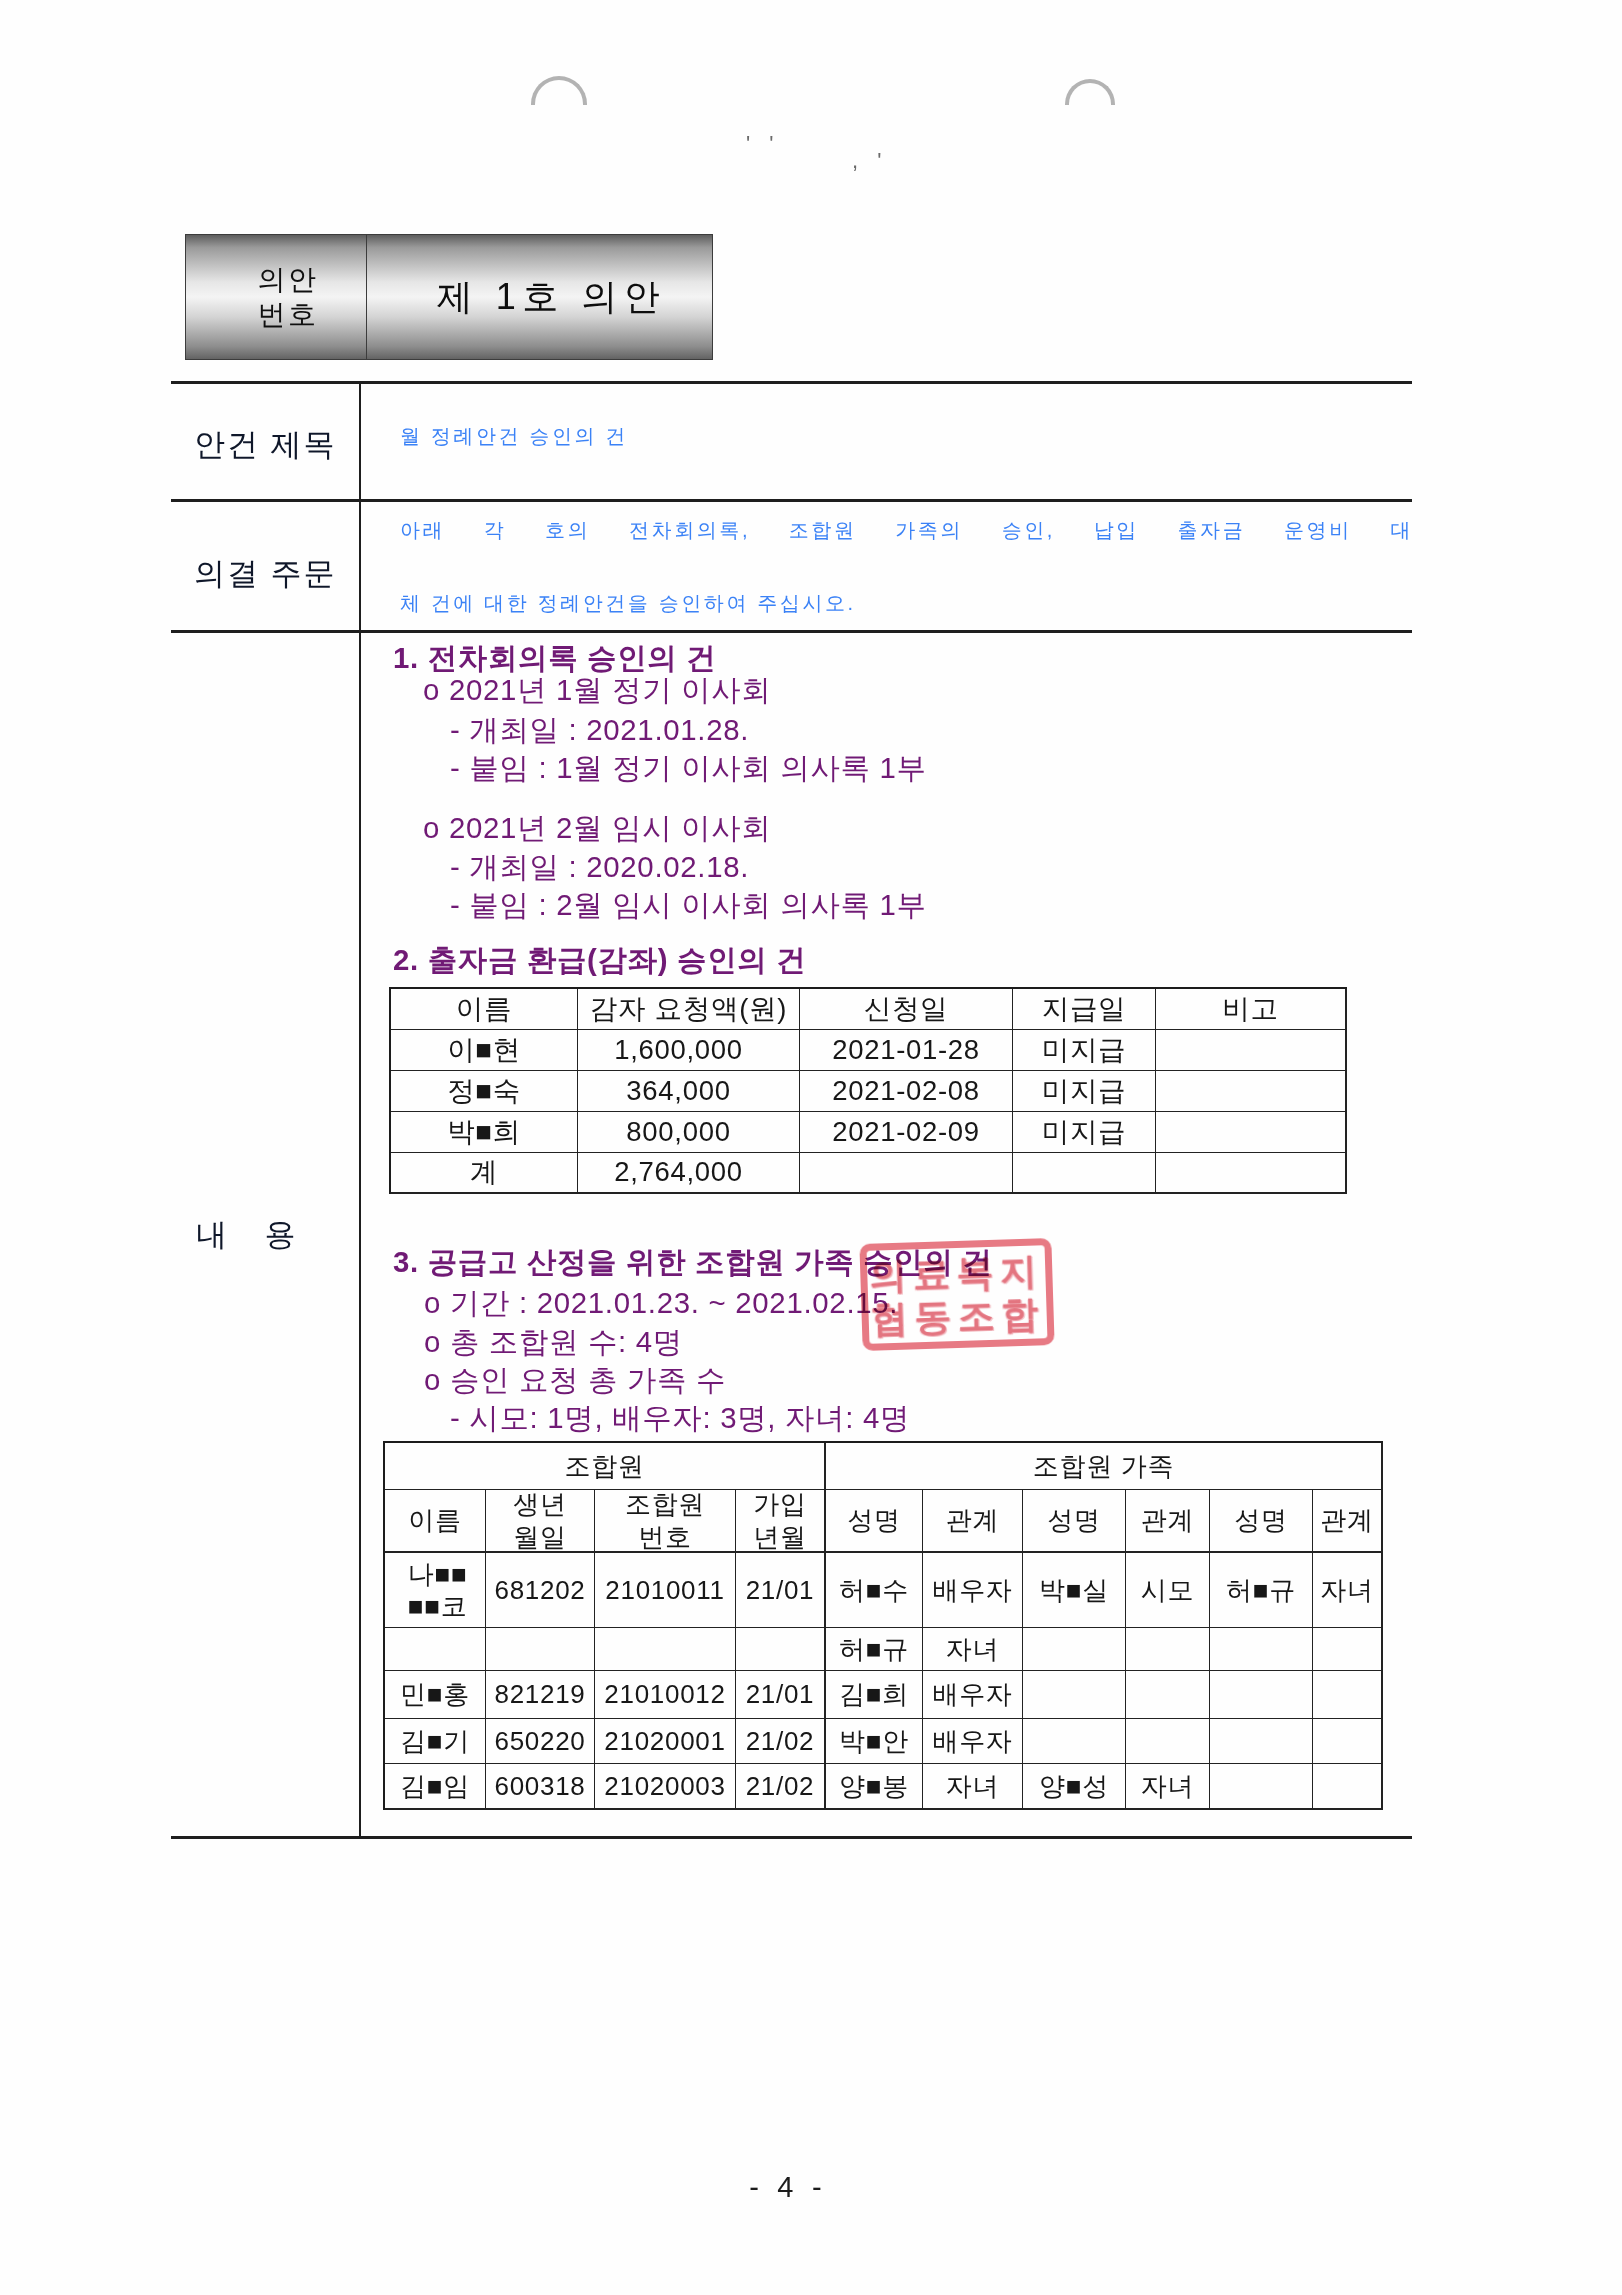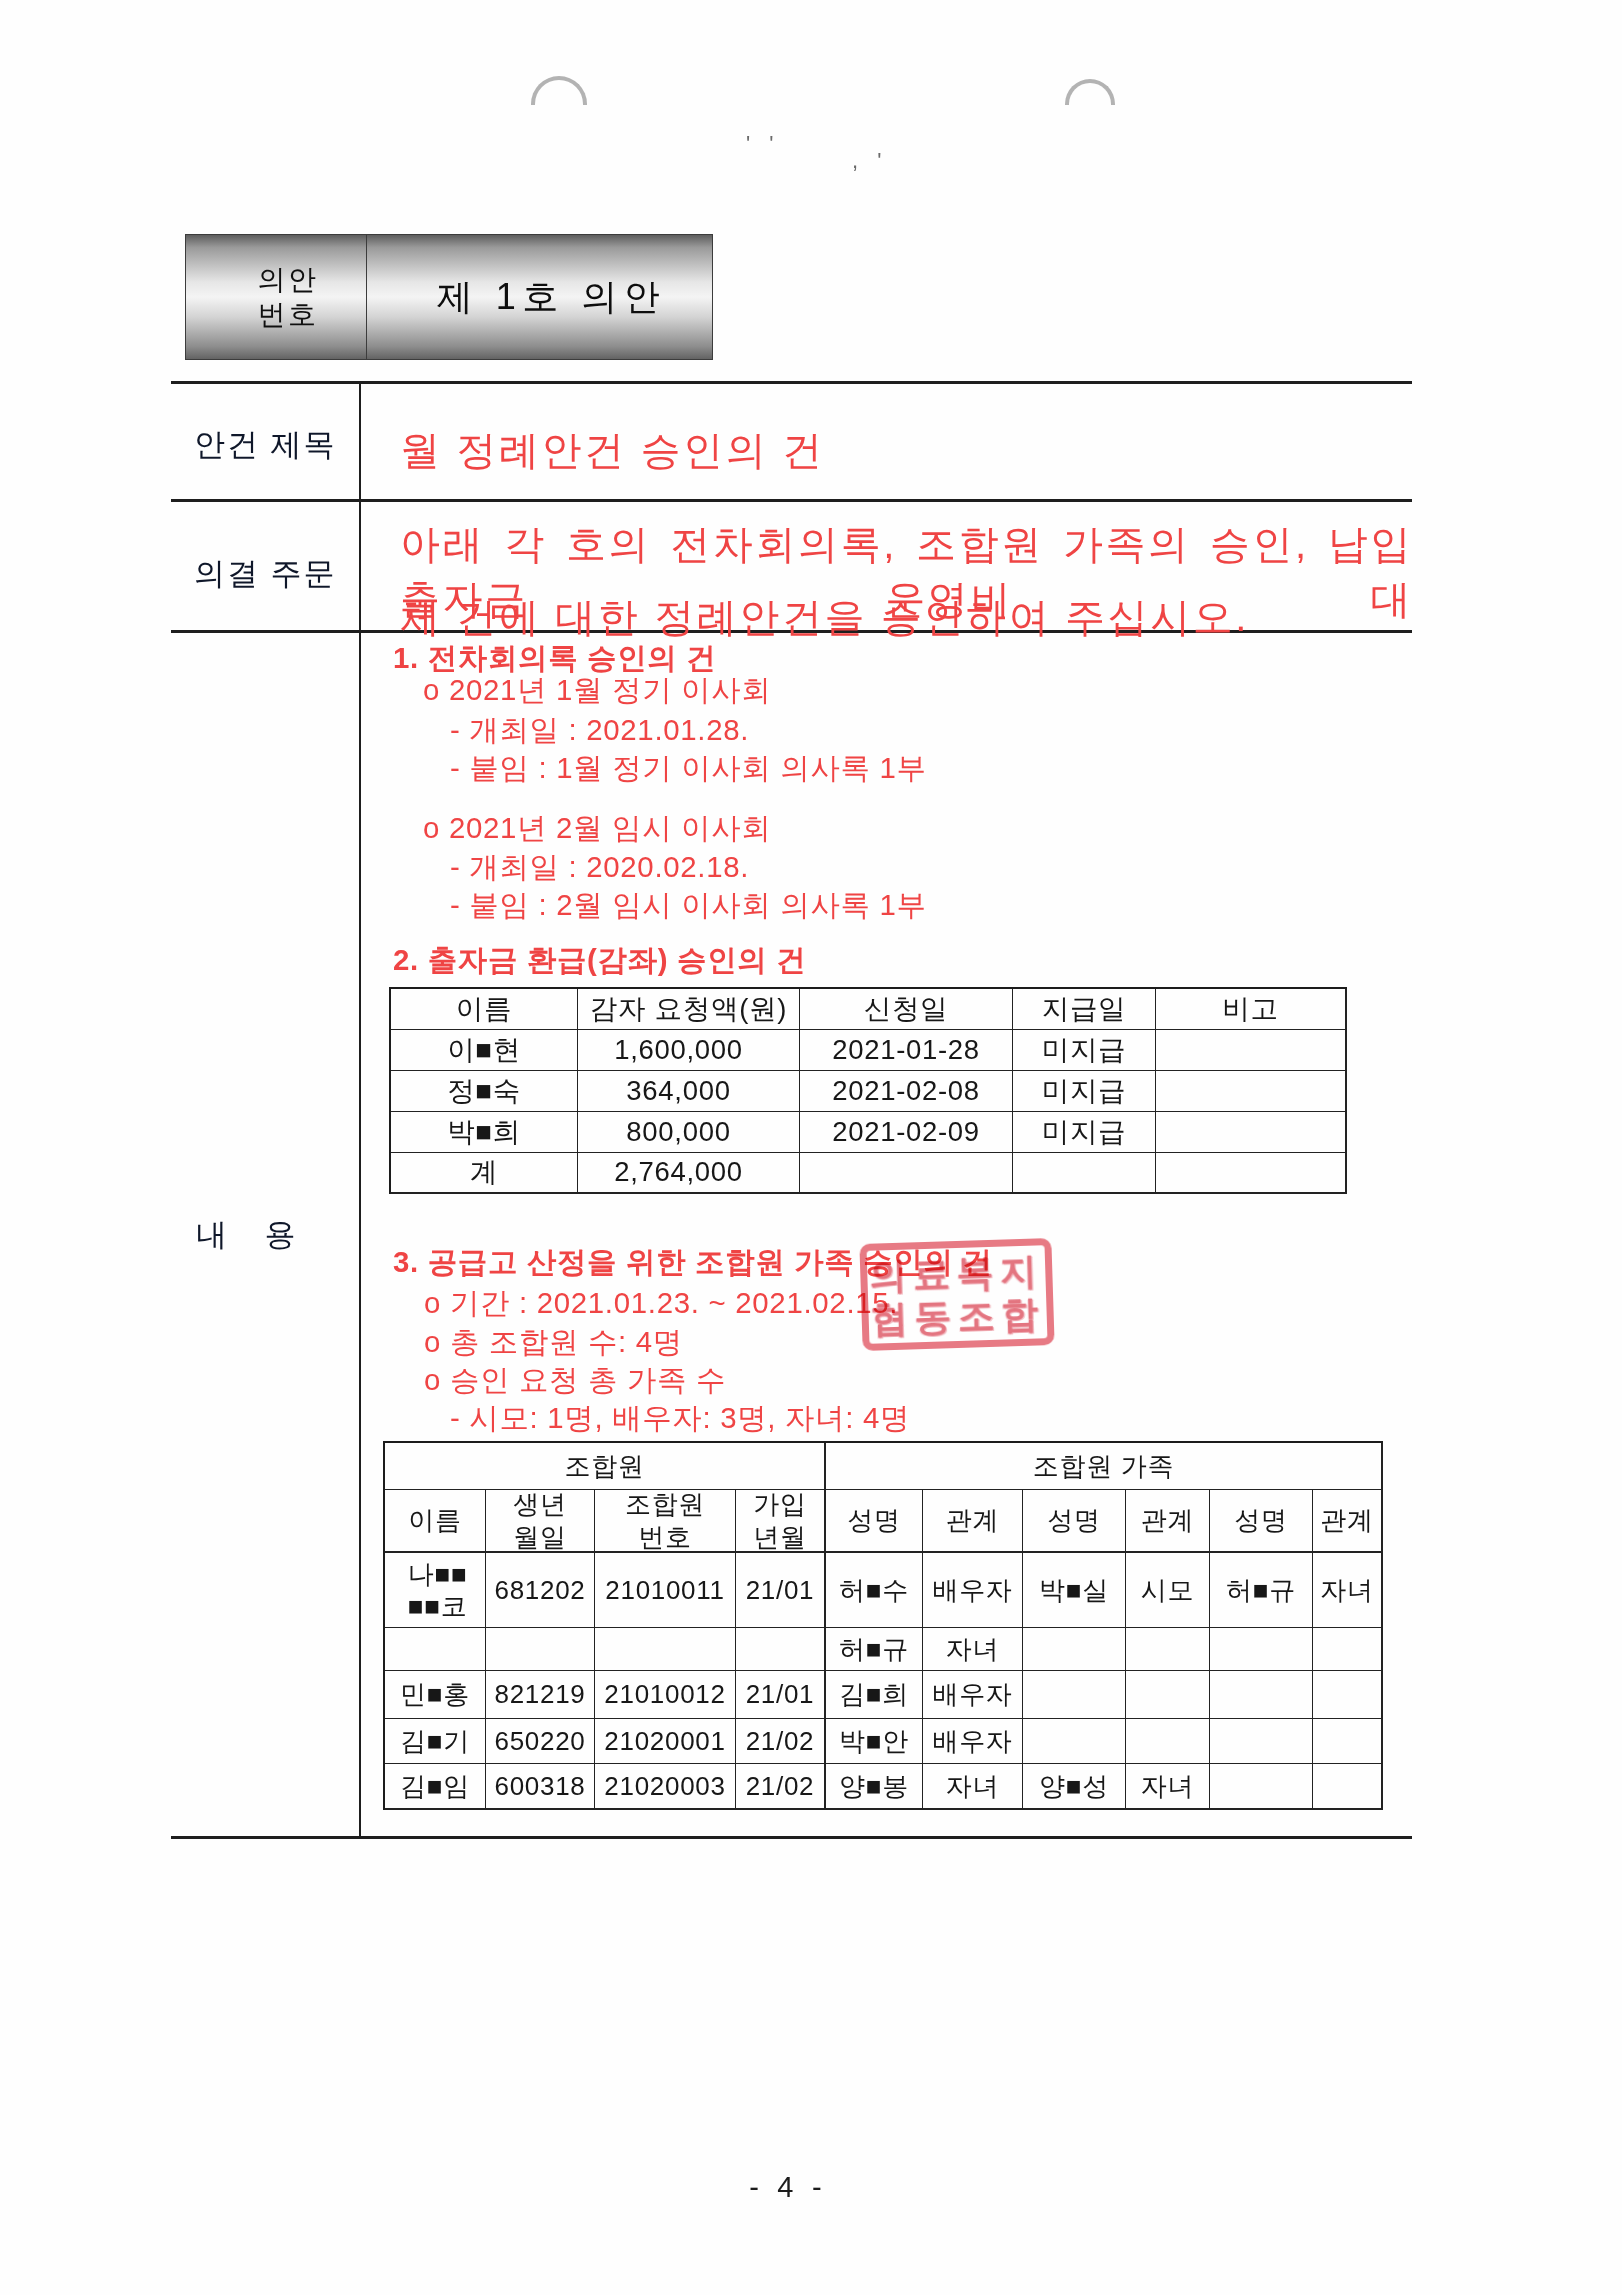--- a/index.html
+++ b/index.html
@@ -24,24 +24,24 @@
   .agbox.left{left:185px;width:156px;}
   .agbox.right{left:366px;width:321px;}
   .aglabel{font-size:28px;letter-spacing:2.6px;line-height:1.25;text-align:center;white-space:pre-line;color:#101010;}
   .agtitle{font-size:36px;letter-spacing:6.5px;color:#0e0e0e;}
 
   
   .hline{position:absolute;left:171px;width:1241px;height:2.6px;background:#1e1e1e;}
   .vline{position:absolute;left:359px;top:381px;width:2px;height:1457px;background:#1e1e1e;}
 
   .rowlabel{position:absolute;font-size:31px;letter-spacing:2px;color:#0f172a;}
-  .value{position:absolute;font-size:40px;letter-spacing:2.6px;color:#ef4444;}
+  .value{position:absolute;font-size:20px;letter-spacing:2.6px;color:#3b82f6;}
   .just{width:1013px;text-align:justify;text-align-last:justify;}
 
-  .cl{position:absolute;font-size:29.4px;letter-spacing:0.7px;color:#ef4444;white-space:nowrap;}
+  .cl{position:absolute;font-size:29.4px;letter-spacing:0.7px;color:#701a75;white-space:nowrap;}
   .b{font-weight:bold;}
 
   
   .grid{position:absolute;display:grid;border-top:2px solid #1c1c1c;border-left:2px solid #1c1c1c;background:#fefefe;}
   .grid .c{
     border-right:1.3px solid #222;border-bottom:1.3px solid #222;
     display:flex;align-items:center;justify-content:center;
     font-size:27.5px;letter-spacing:0.7px;line-height:1.25;text-align:center;
   }
   #t1{left:389px;top:987px;grid-template-columns:187px 222px 213px 143px 191px;grid-template-rows:41px 41px 41px 41px 41px;}

